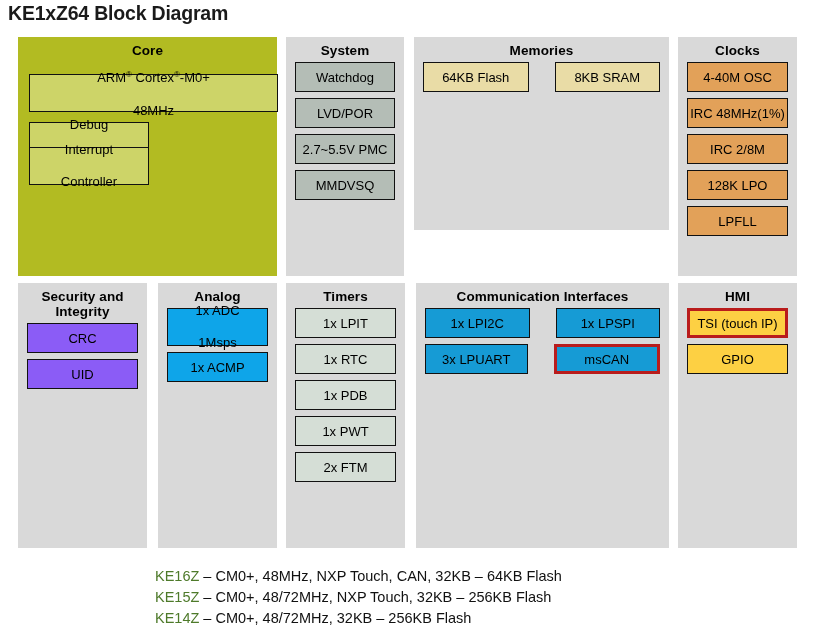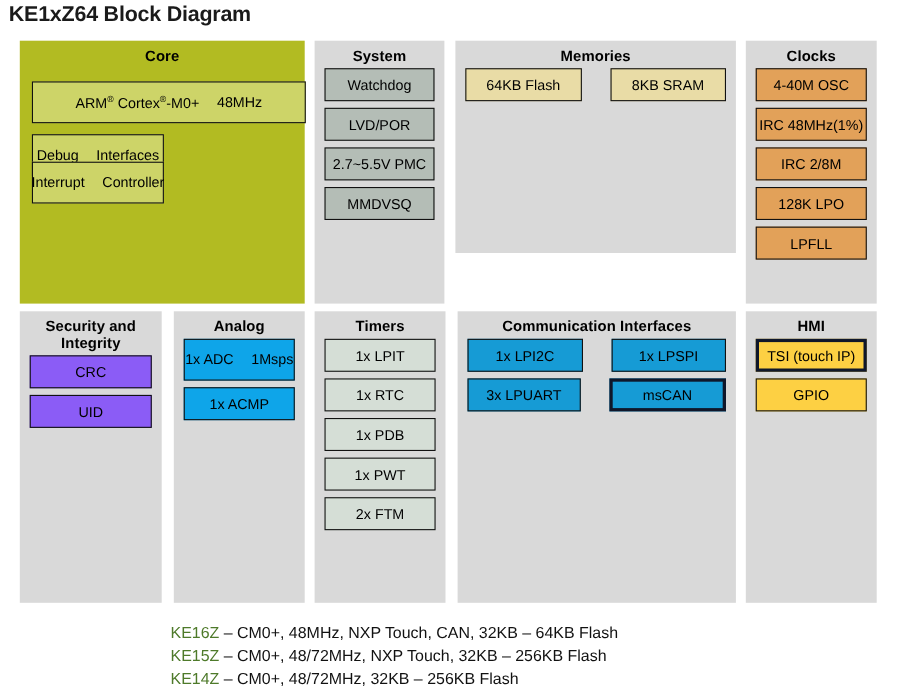--- a/index.html
+++ b/index.html
@@ -59,26 +59,26 @@
     line-height: 15px;
     display: flex;
     align-items: center;
     justify-content: center;
     margin-bottom: 6px;
     height: 30px;
     background: #cfcfcf;
   }
   .blk.two-line {
     height: 38px;
-    flex-direction: row;
+    flex-direction: column;
     line-height: 16px;
     gap: 16px;
   }
   .blk.highlight {
-    border: 3px solid #0f172a;
+    border: 3px solid #b91c1c;
   }
 
   
   .c-core-light { background: #cdd468; }
   .c-system     { background: #b4bdb6; }
   .c-mem        { background: #e9dca6; }
   .c-clock      { background: #e2a159; text-align: center; }
   .c-purple     { background: #8b5cf6; }
   .c-analog     { background: #0ea5e9; }
   .c-timer      { background: #d5ded6; }

